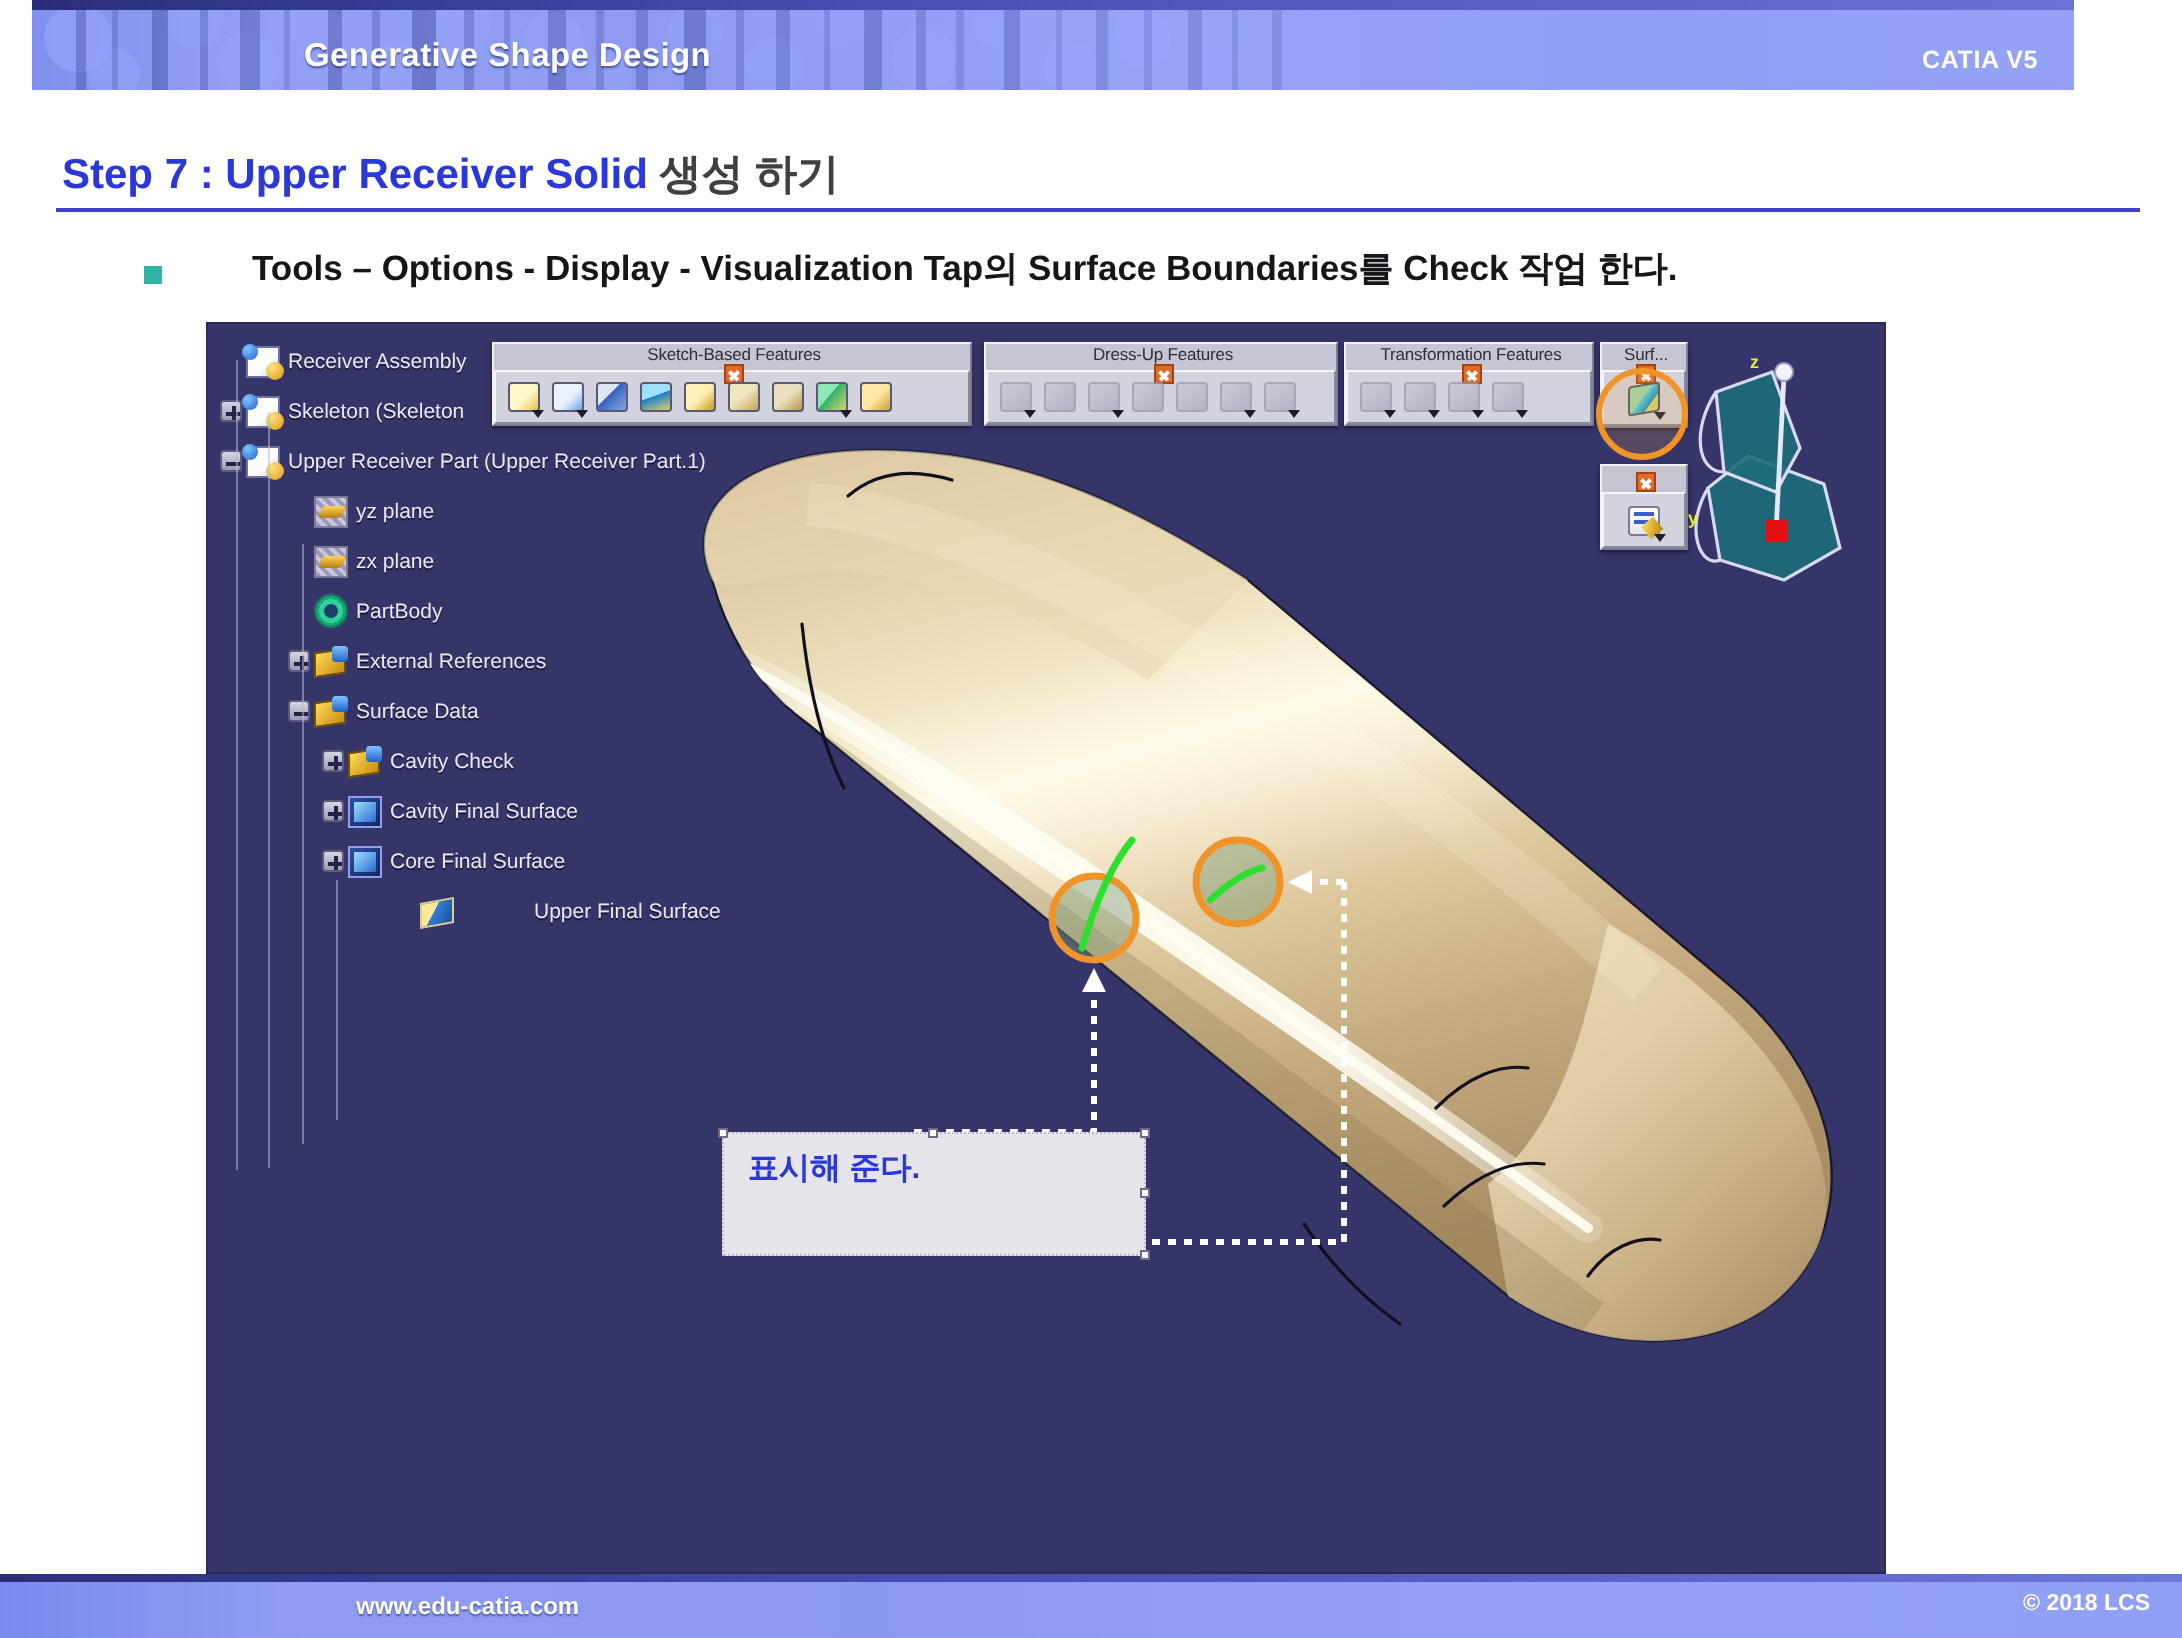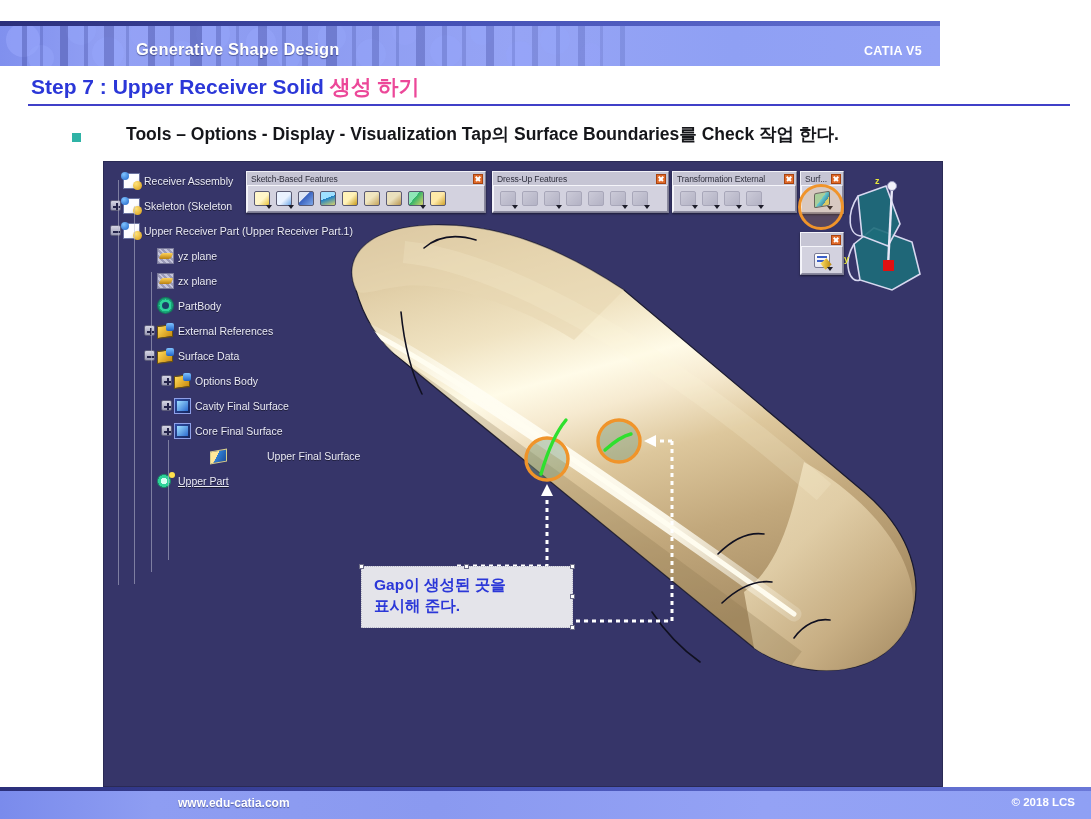--- a/index.html
+++ b/index.html
@@ -2,41 +2,41 @@
 <html><head>
 <meta charset="utf-8">
 <style>
   * { box-sizing: border-box; margin:0; padding:0; }
   html,body { width:1091px; height:819px; overflow:hidden; background:#ffffff;
     font-family:"Liberation Sans","DejaVu Sans",sans-serif; }
 
   #slide { position:relative; width:1091px; height:819px; background:#fff; }
 
   
-  .header { position:absolute; left:0; top:0; width:940px; height:48px;
-    background:#8e9df2; overflow:hidden;margin-top:21px; }
+  .header { position:absolute; left:16px; top:0; width:1021px; height:48px;
+    background:#8e9df2; overflow:hidden; }
   .hdr-base { position:absolute; inset:0;
     background:linear-gradient(90deg,#8090ee 0%,#93a1f4 12%,#8c9bf1 30%,#96a4f5 55%,#8fa0f4 78%,#93a2f5 100%); }
   .hdr-deco { position:absolute; left:0; top:0; width:640px; height:48px; overflow:hidden; }
   .hdr-deco .circ { position:absolute; border-radius:50%; background:rgba(150,165,250,.85); }
   .hdr-deco .stripe { position:absolute; top:0; height:48px; }
   .hdr-topline { position:absolute; left:0; top:0; width:1091px; height:5px;
     background:linear-gradient(90deg,#2b2f7a,#4450b4 40%,#6a78d8 100%); }
   .hdr-title { position:absolute; left:136px; top:19px; font-size:16.5px;
     font-weight:bold; color:#ffffff; letter-spacing:.2px;
     text-shadow:0 1px 1px rgba(20,25,80,.55); }
   .hdr-right { position:absolute; right:18px; top:23px; font-size:12.5px;
     font-weight:bold; color:#ffffff; letter-spacing:.3px; }
   .hdr-bottom { position:absolute; left:0; top:45px; width:1091px; height:3px;
     background:#ffffff; }
 
   
   .step-title { position:absolute; left:31px; top:73px; font-size:21px;
     font-weight:bold; color:#2b37d8; white-space:nowrap; }
-  .step-title .kr { color:#ec4899; font-weight:bold; }
+  .step-title .kr { color:#404040; font-weight:bold; }
   .title-rule { position:absolute; left:28px; top:104px; width:1042px; height:2px;
     background:#4040c8; }
 
   
   .bullet-row { position:absolute; left:72px; top:124px; width:1010px;
     display:flex; align-items:flex-start; }
   .bullet-sq { width:9px; height:9px; background:#2fb3a6; margin-top:9px;
     margin-right:13px; flex:0 0 auto; }
   .bullet-text { font-size:17.5px; font-weight:bold; color:#15161a;
     line-height:1.25; white-space:nowrap;margin-left:32px; }
@@ -102,21 +102,21 @@
     height:6px; background:#ffe14d; border-radius:50%; }
   .sel-label { background:#1459d6; color:#ffffff; padding:1px 4px;
     border:1px solid #ffffff; }
   .ul-label { text-decoration:underline; }
 
   
   .tb { position:absolute; background:#c6c5d4;
     border:1px solid #f2f2f8; border-right-color:#7d7c92; border-bottom-color:#7d7c92;
     box-shadow:0 1px 2px rgba(0,0,0,.5); }
   .tb-cap { height:13px; display:flex; align-items:center;
-    justify-content:space-between; padding:0 2px 0 4px; }
+    justify-content:space-between; padding:0 2px 0 4px;flex-direction:column; }
   .tb-cap .t { font-size:8.5px; color:#2e2e3c; white-space:nowrap;
     letter-spacing:-.1px; }
   .tb-x { width:10px; height:10px; background:#e06a2a; border:1px solid #a8430f;
     position:relative; flex:0 0 auto; }
   .tb-x:before,.tb-x:after { content:""; position:absolute; left:1px; top:3.5px;
     width:6px; height:1.5px; background:#fff; }
   .tb-x:before { transform:rotate(45deg); }
   .tb-x:after { transform:rotate(-45deg); }
   .tb-body { display:flex; align-items:center; gap:1px; padding:2px 3px;
     background:#d3d2df; border:1px solid #8a899e; border-top-color:#f5f5fa;
@@ -342,42 +342,37 @@
           <span class="tlabel">External References</span>
         </div>
         <div class="trow" style="padding-left: 34px; align-items: center;">
           <span class="pm"></span>
           <span class="ico ext"></span>
           <span class="tlabel">Surface Data</span>
         </div>
         <div class="trow" style="padding-left: 51px;">
           <span class="pm plus"></span>
           <span class="ico ext"></span>
-          <span class="tlabel">Options Body</span>
+          <span class="tlabel">Cavity Check</span>
         </div>
         <div class="trow" style="padding-left: 51px;">
           <span class="pm plus"></span>
           <span class="ico surf"></span>
           <span class="tlabel">Cavity Final Surface</span>
         </div>
         <div class="trow" style="padding-left: 51px;">
           <span class="pm plus"></span>
           <span class="ico surf"></span>
           <span class="tlabel">Core Final Surface</span>
         </div>
         <div class="trow" style="padding-left: 51px; gap: 36px;">
           <span style="width: 13px; flex: 0 0 auto;"></span>
           <span class="ico usurf"></span>
           <span class="tlabel">Upper Final Surface</span>
         </div>
-        <div class="trow" style="padding-left: 34px;">
-          <span style="width: 13px; flex: 0 0 auto;"></span>
-          <span class="ico upart"></span>
-          <span class="tlabel ul-label">Upper Part</span>
-        </div>
         <div class="tspine" style="left: 8px; top: 12px; width: 1px; height: 405px; opacity: 0.55;"></div>
         <div class="tspine" style="left: 24px; top: 38px; width: 1px; height: 378px; opacity: 0.55;"></div>
         <div class="tspine" style="left: 41px; top: 104px; width: 1px; height: 300px; opacity: 0.55;"></div>
         <div class="tspine" style="left: 58px; top: 272px; width: 1px; height: 120px; opacity: 0.55;"></div>
       </div>
 
     <div class="tb" style="left:142px;top:9px;width:240px;">
       <div class="tb-cap">
         <span class="t">Sketch-Based Features</span>
         <span class="tb-x"></span>
@@ -445,21 +440,21 @@
           </div>
           <div class="tbtn">
             <div class="g" style="background: linear-gradient(135deg, rgb(201, 200, 214), rgb(169, 168, 188)); border: 1px solid rgb(154, 153, 173); opacity: 0.75;"></div>
             <div class="ar"></div>
           </div>
         </div>
     </div>
 
     <div class="tb" style="left:568px;top:9px;width:125px;">
       <div class="tb-cap">
-        <span class="t">Transformation External</span>
+        <span class="t">Transformation Features</span>
         <span class="tb-x"></span>
       </div>
       <div class="tb-body" id="tbTrans">
           <div class="tbtn">
             <div class="g" style="background: linear-gradient(135deg, rgb(201, 200, 214), rgb(169, 168, 188)); border: 1px solid rgb(154, 153, 173); opacity: 0.75;"></div>
             <div class="ar"></div>
           </div>
           <div class="tbtn">
             <div class="g" style="background: linear-gradient(135deg, rgb(201, 200, 214), rgb(169, 168, 188)); border: 1px solid rgb(154, 153, 173); opacity: 0.75;"></div>
             <div class="ar"></div>
@@ -516,23 +511,20 @@
       <path d="M 14,26 C 2,44 4,66 18,66" fill="none" stroke="#d8d8f0" stroke-width="1.6"></path>
       <path d="M 10,74 C -2,94 6,114 16,110" fill="none" stroke="#d8d8f0" stroke-width="1.6"></path>
       <line x1="48" y1="18" x2="44" y2="96" stroke="#e8e8f8" stroke-width="2.4"></line>
       <circle cx="48" cy="16" r="4.5" fill="#f2f2fa" stroke="#9a9ac0"></circle>
       <rect x="39" y="90" width="11" height="11" fill="#e01010"></rect>
       <text x="31" y="14" fill="#e8e83a" font-size="9" font-family="Liberation Sans, sans-serif" font-weight="bold">z</text>
       <text x="0" y="92" fill="#e8e83a" font-size="9" font-family="Liberation Sans, sans-serif" font-weight="bold">y</text>
     </svg>
 
     <div class="callout">
-      <div>
-        <span class="en">Gap</span><span>이 생성된 곳을</span>
-      </div>
       <div>표시해 준다.</div>
       <span class="handle" style="left:-3px;top:-3px;"></span>
       <span class="handle" style="left:50%;margin-left:-3px;top:-3px;"></span>
       <span class="handle" style="right:-3px;top:-3px;"></span>
       <span class="handle" style="right:-3px;top:50%;margin-top:-3px;"></span>
       <span class="handle" style="right:-3px;bottom:-3px;"></span>
     </div>
   </div>
 
   <div class="footer">

